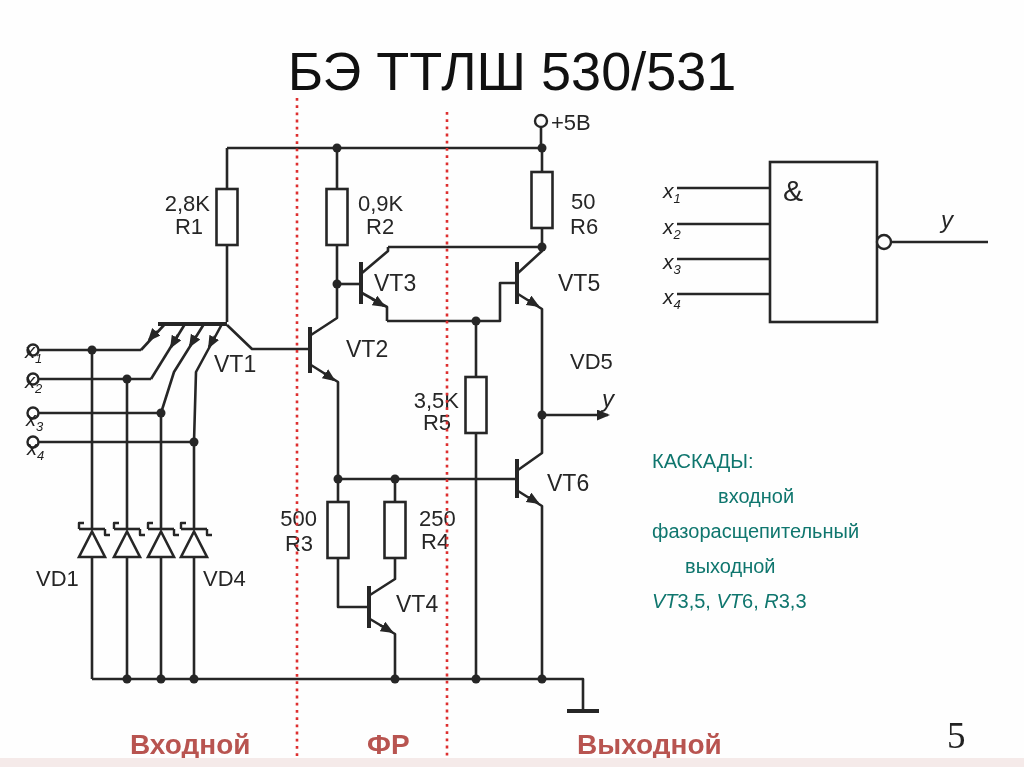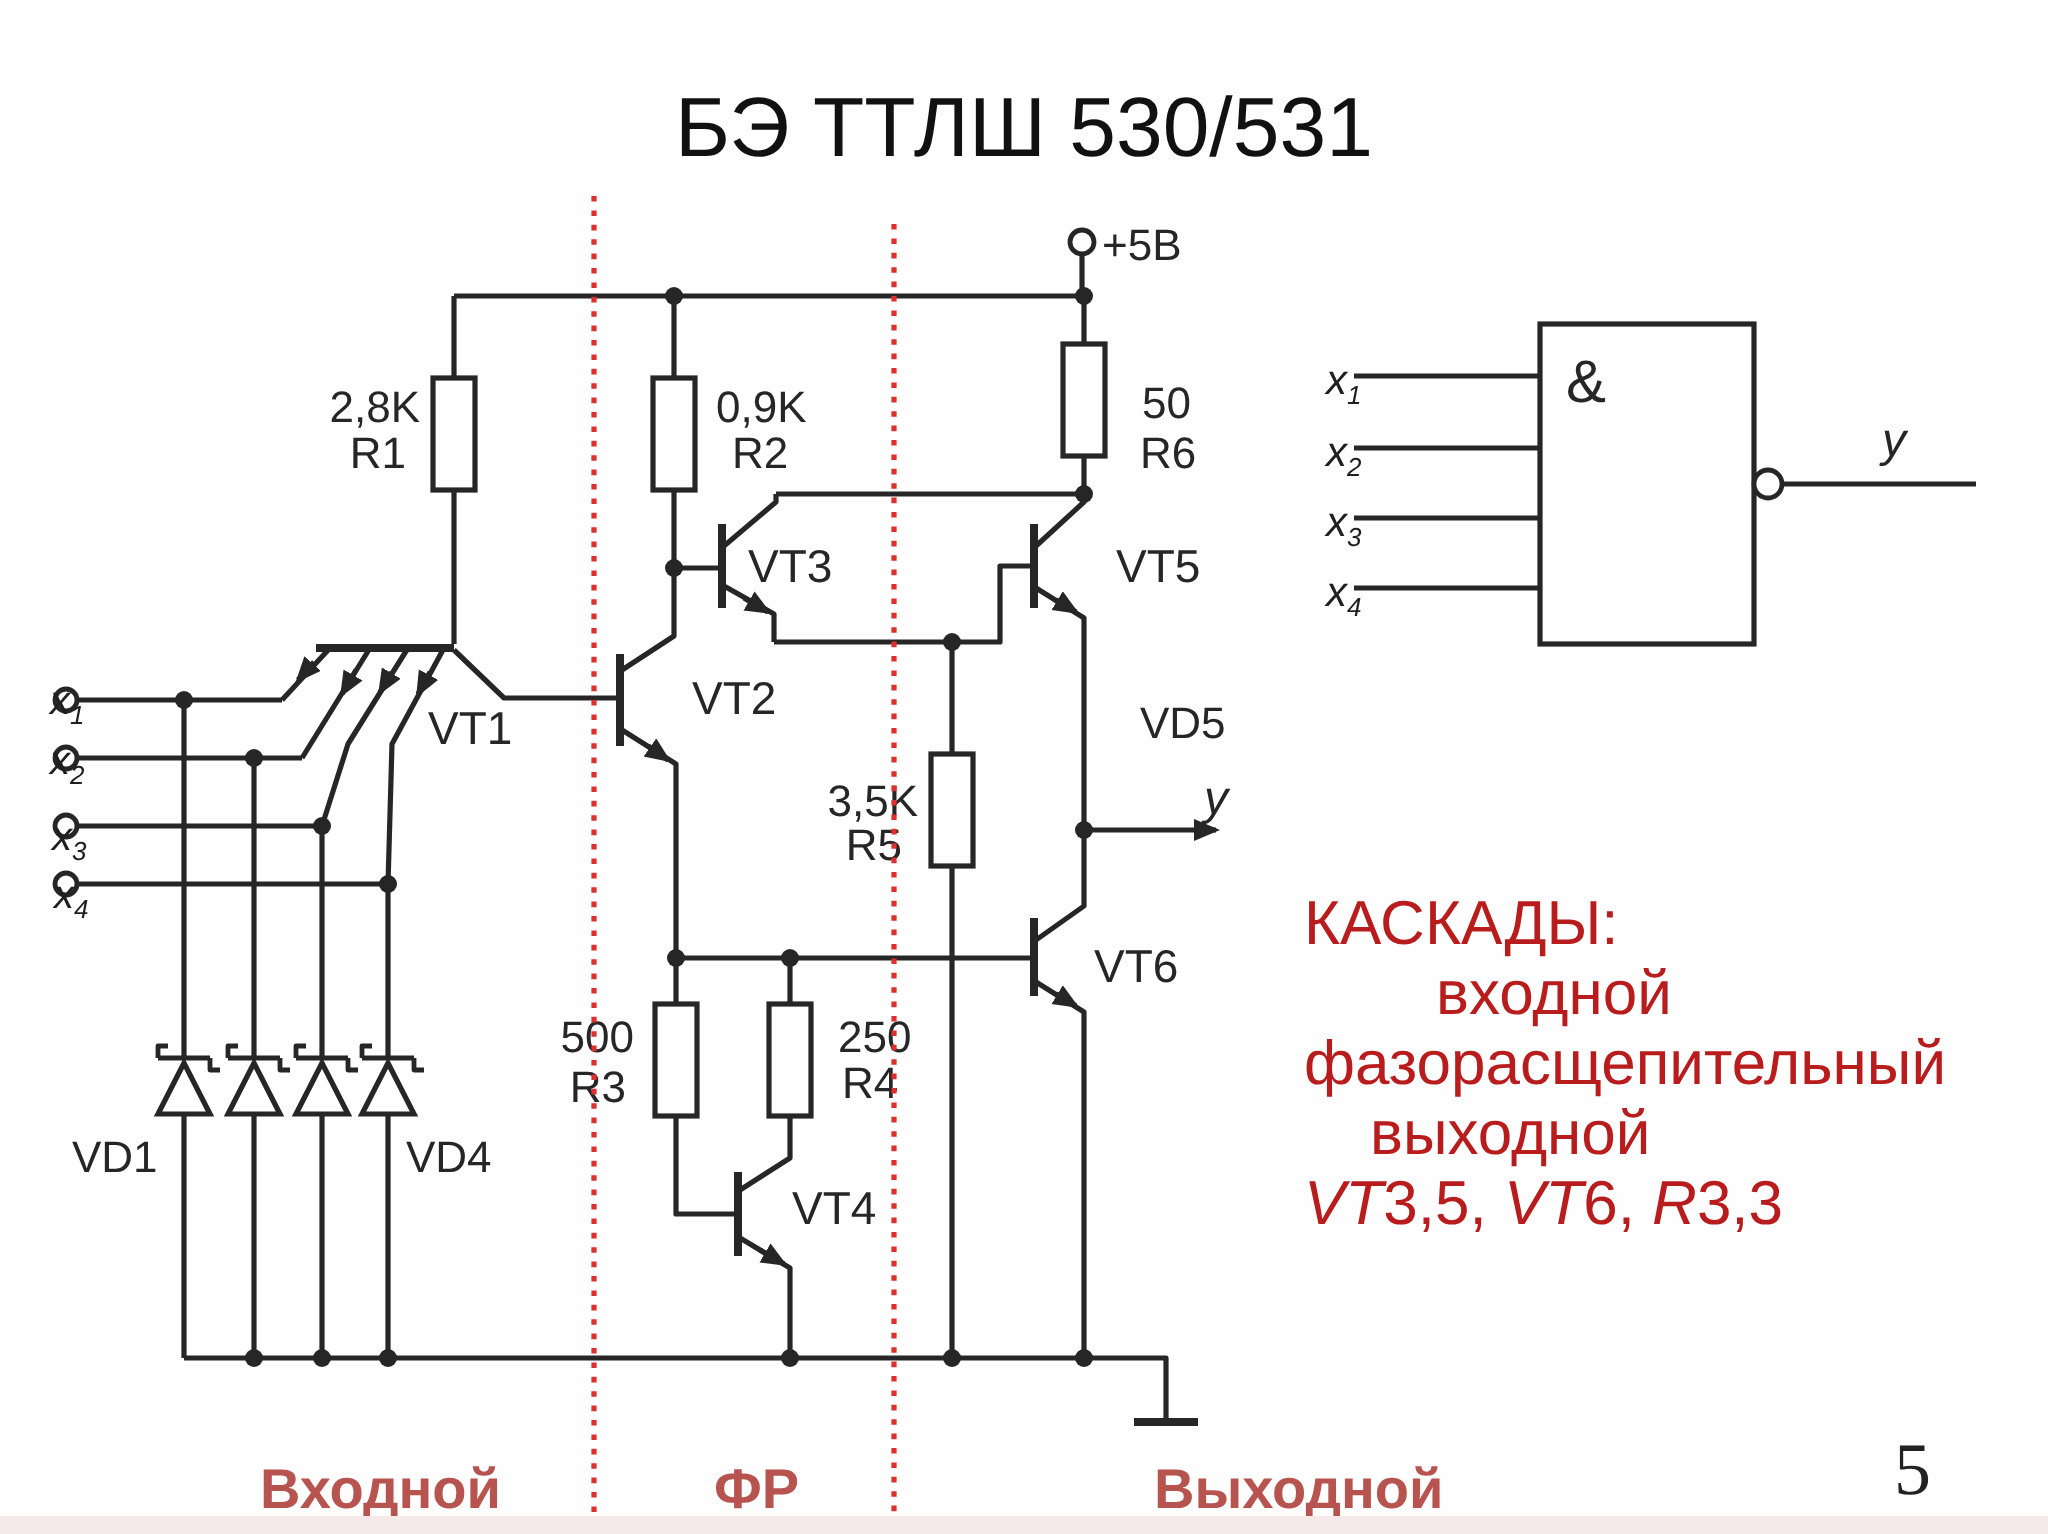--- a/index.html
+++ b/index.html
@@ -1,35 +1,35 @@
 <!DOCTYPE html>
 <html><head>
 <meta charset="utf-8">
 <style>
   html,body{margin:0;padding:0;background:#888;}
   .stage{position:relative;width:1024px;height:767px;background:#fefefe;overflow:hidden;
          font-family:"Liberation Sans","DejaVu Sans",sans-serif;color:#1b1b1b;}
   .abs{position:absolute;white-space:nowrap;}
-  .title{left:0;top:40px;width:1024px;text-align:center;font-size:42px;letter-spacing:0px;color:#111;}
+  .title{left:0;top:40px;width:1024px;text-align:center;font-size:54px;letter-spacing:0px;color:#111;}
   svg{position:absolute;left:0;top:0;}
   svg text{font-family:"Liberation Sans","DejaVu Sans",sans-serif;fill:#262626;font-size:22px;}
   svg text.ref{font-size:23px;}
   svg text.it{font-style:italic;font-size:24px;}
   svg text.amp{font-size:30px;}
   .w{fill:none;stroke:#262626;stroke-width:2.6;stroke-linejoin:round;}
   .bar{stroke-width:4;}
   .thin{stroke-width:2.4;}
   .dot{fill:#262626;stroke:none;}
   .open{fill:#fefefe;stroke:#262626;stroke-width:2.4;}
   .body{fill:#fefefe;stroke:#262626;stroke-width:2.6;}
   .red{stroke:#dd2f2f;stroke-width:2.6;stroke-dasharray:2.8 4.4;fill:none;}
   .inlab{font-size:20px;font-style:italic;color:#1f1f1f;margin-top:19px;}
   .inlab sub{font-size:13px;}
   .glab{font-size:21px;}
-  .cascades{left:652px;top:444px;font-size:31px;line-height:35px;color:#b91c1c;}
+  .cascades{left:652px;top:444px;font-size:20px;line-height:35px;color:#0f766e;}
   .cascades .it{font-style:italic;}
   .casc-line{height:35px;}
   .section{font-size:28px;font-weight:bold;color:#b85450;top:729px;}
   .pagenum{left:947px;top:714px;font-size:37px;font-family:"Liberation Serif","DejaVu Serif",serif;color:#222;}
   .strip{left:0;top:758px;width:1024px;height:9px;background:#f5eae9;}
 </style>
 </head>
 <body>
 
 <div class="stage">
@@ -264,18 +264,18 @@
     <div class="casc-line">КАСКАДЫ:</div>
     <div id="cascade-lines">
         <div class="casc-line" style="padding-left: 66px;"><span>входной</span></div>
         <div class="casc-line"><span>фазорасщепительный</span></div>
         <div class="casc-line" style="padding-left: 33px;"><span>выходной</span></div>
         <div class="casc-line"><span class="it">VT</span><span>3,5, </span><span class="it">VT</span><span>6, </span><span class="it">R</span><span>3,3</span></div>
       </div>
   </div>
 
   <div class="abs section" style="left:130px;">Входной</div>
-  <div class="abs section" style="left:357px;">ФР</div>
+  <div class="abs section" style="left:367px;">ФР</div>
   <div class="abs section" style="left:577px;">Выходной</div>
 
   <div class="abs pagenum">5</div>
   <div class="abs strip"></div>
 </div>
 
 </body></html>

